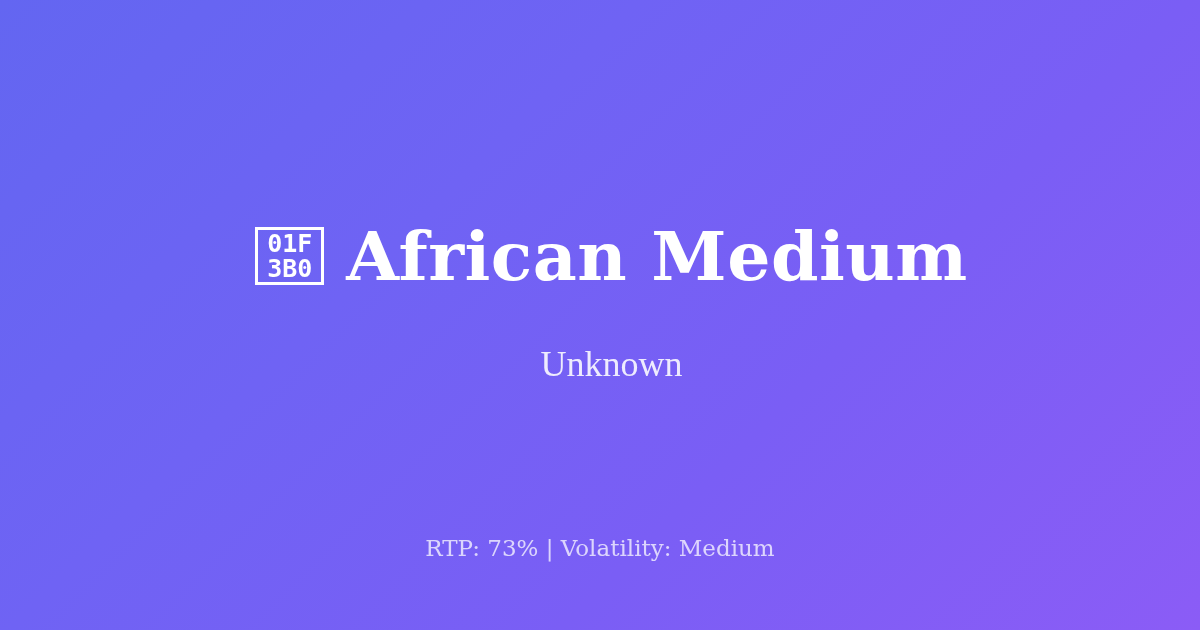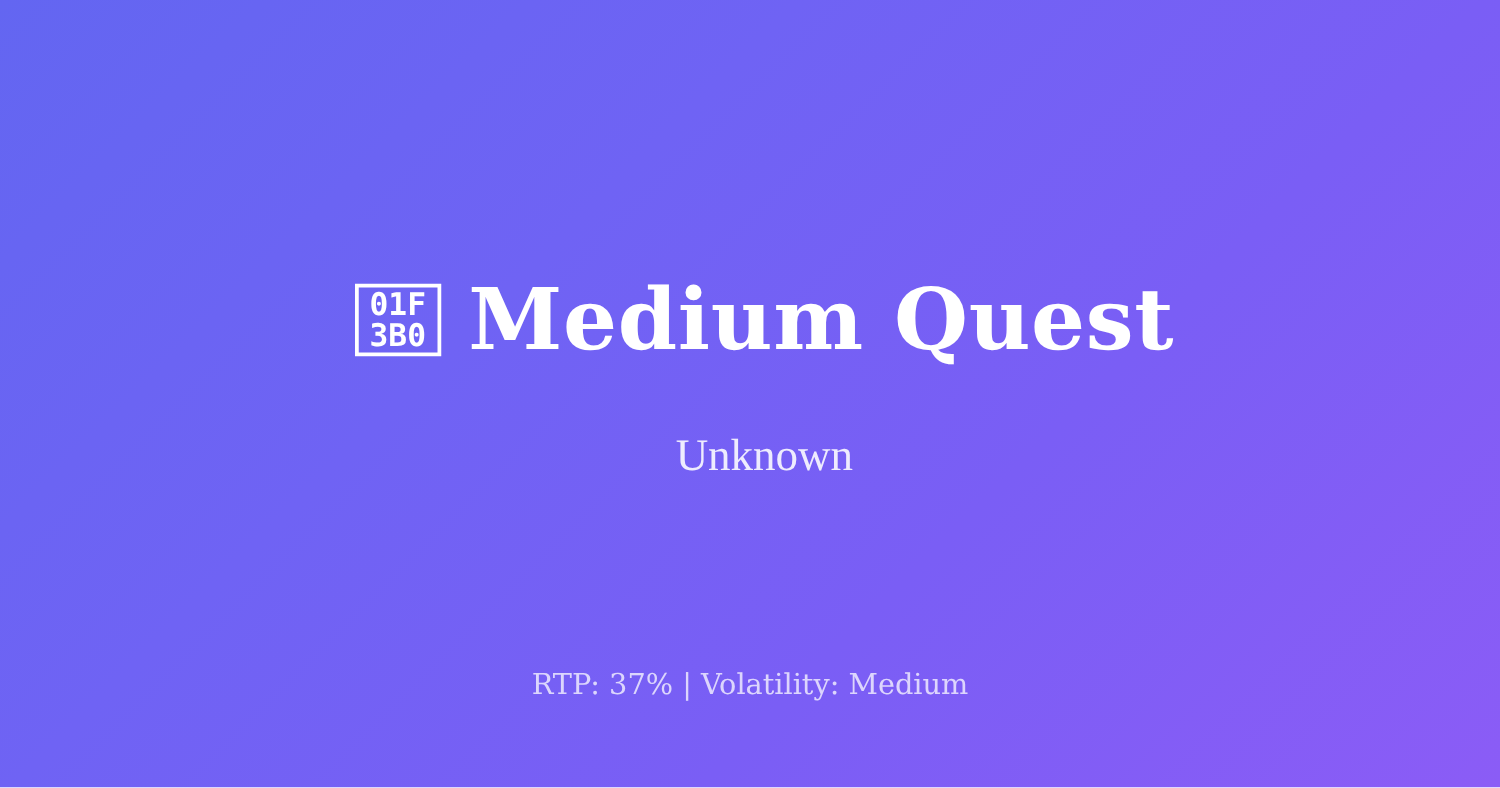--- a/index.html
+++ b/index.html
@@ -105,21 +105,21 @@
 
 <div class="og-card">
 
   <div class="title-row">
 
     <span class="tofu-glyph">
       <span class="tofu-row">01F</span>
       <span class="tofu-row">3B0</span>
     </span>
 
-    <h1 class="og-title">Medium Quest</h1>
+    <h1 class="og-title">African Medium</h1>
 
   </div>
 
   <p class="og-subtitle">Unknown</p>
 
-  <p class="og-meta">RTP: 37% | Volatility: Medium</p>
+  <p class="og-meta">RTP: 73% | Volatility: Medium</p>
 
 </div>
 
 </body></html>

